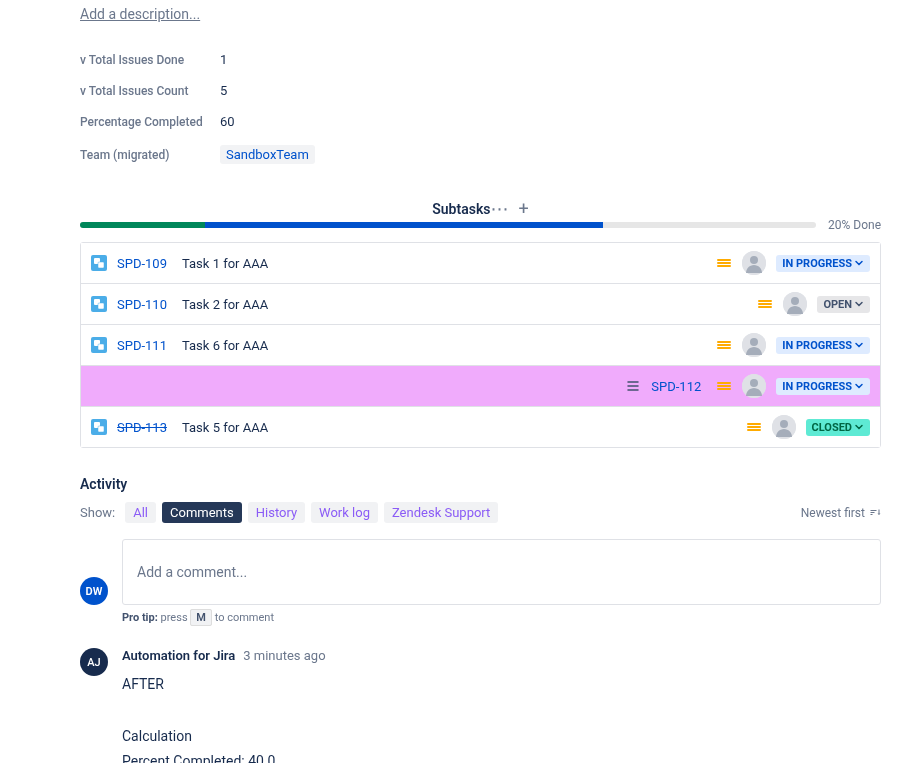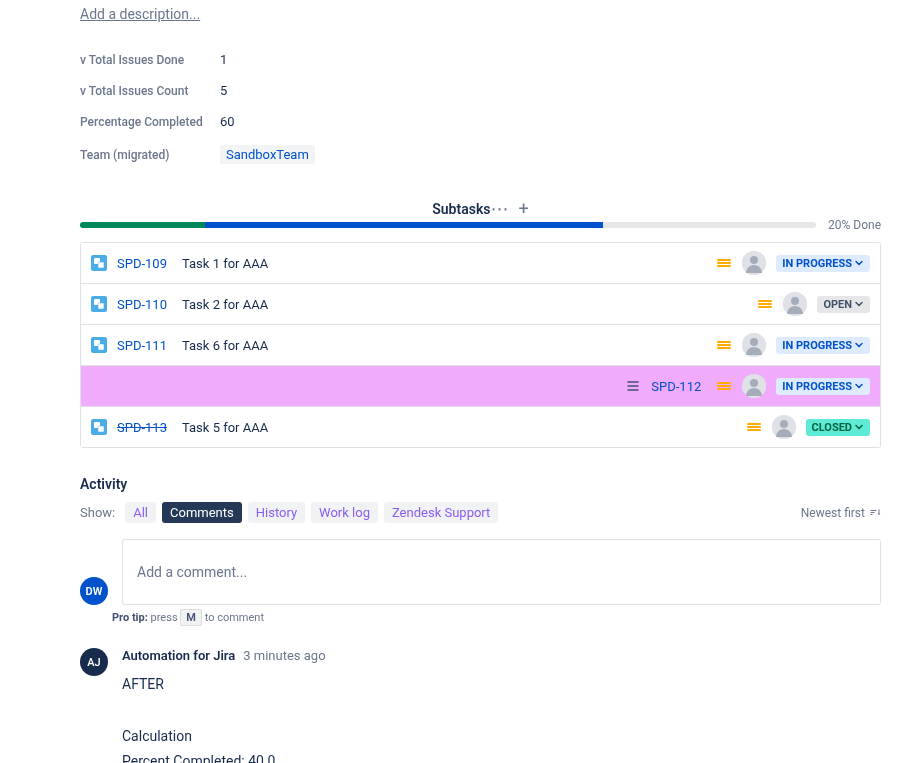--- a/index.html
+++ b/index.html
@@ -232,21 +232,21 @@
       border-radius: 3px;
       padding: 24px 14px;
       color: #6b778c;
       font-size: 14px;
       cursor: text;
       background: #fff;
     }
     .pro-tip {
       font-size: 11px;
       color: #6b778c;
-      margin-left: 32px;
+      margin-left: 42px;
       margin-bottom: 24px;
     }
     .pro-tip .key {
       background: #f1f2f4;
       padding: 1px 5px;
       border-radius: 2px;
       font-weight: 600;
       color: #42526e;
       border: 1px solid #ddd;
     }

